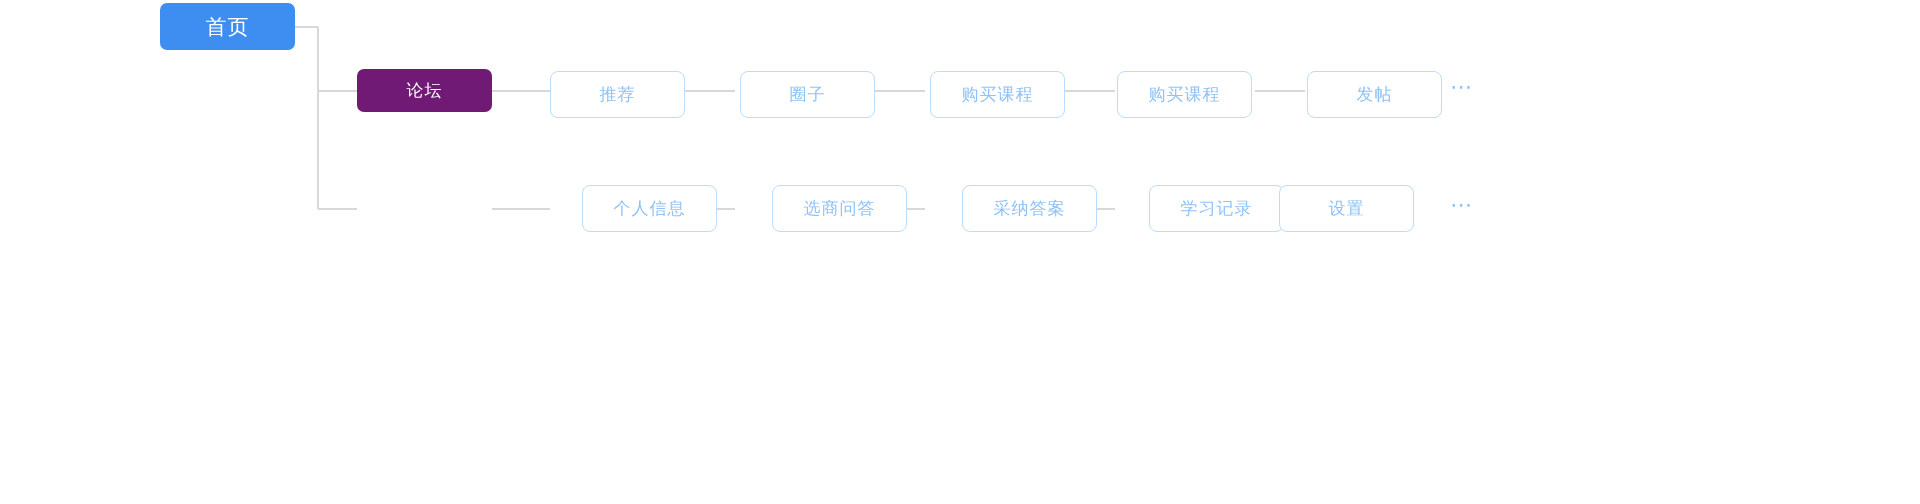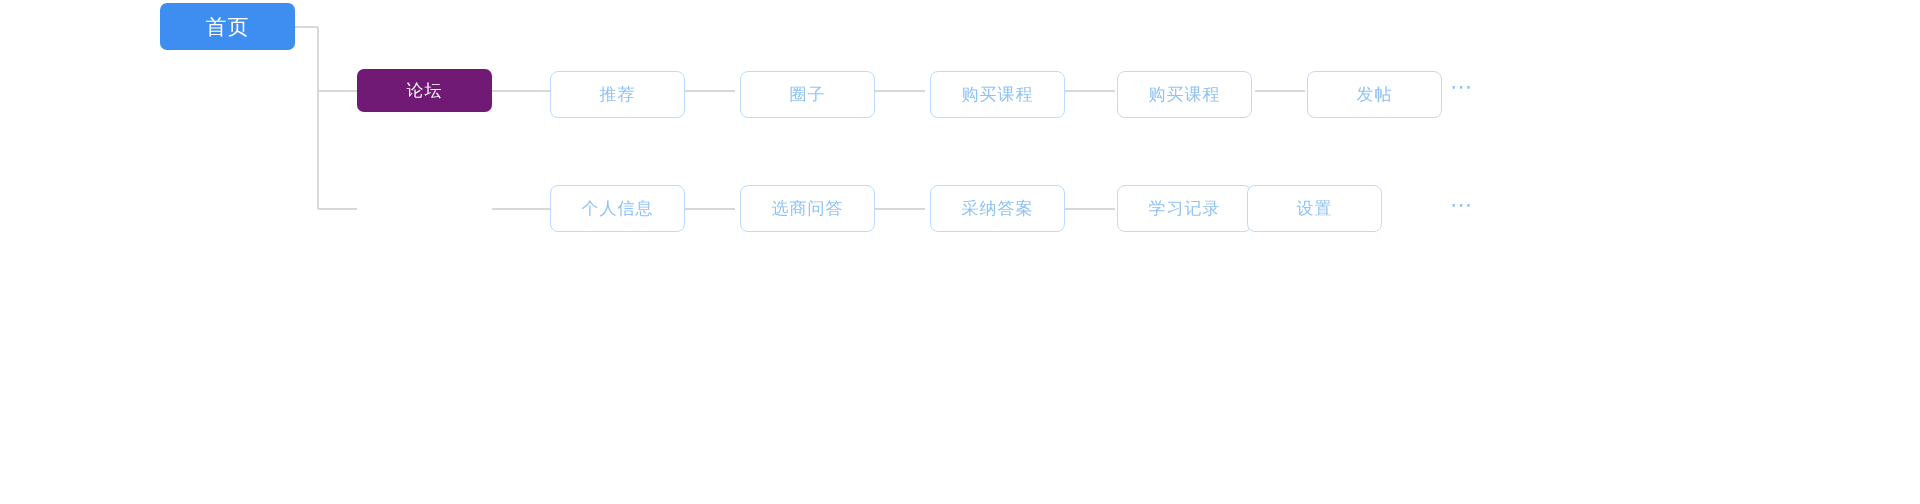--- a/index.html
+++ b/index.html
@@ -64,21 +64,21 @@
     width: 135px;
     height: 47px;
     background: #ffffff;
     color: #8fc2f7;
     border: 1px solid #bcdcfc;
     border-radius: 8px;
     font-size: 17px;
     letter-spacing: 1px;
   }
   .row0 .node-leaf { top: 71px; }
-  .row1 .node-leaf { top: 185px; }
+  .row1 .node-leaf { top: 185px; margin-left: 32px; }
   .ellipsis {
     position: absolute;
     color: #8fc2f7;
     font-size: 22px;
     letter-spacing: 2px;
     line-height: 1;
     font-family: "DejaVu Sans", sans-serif;
   }
   .ellipsis.e0 { left: 1450px; top: 76px; }
   .ellipsis.e1 { left: 1450px; top: 194px; }

